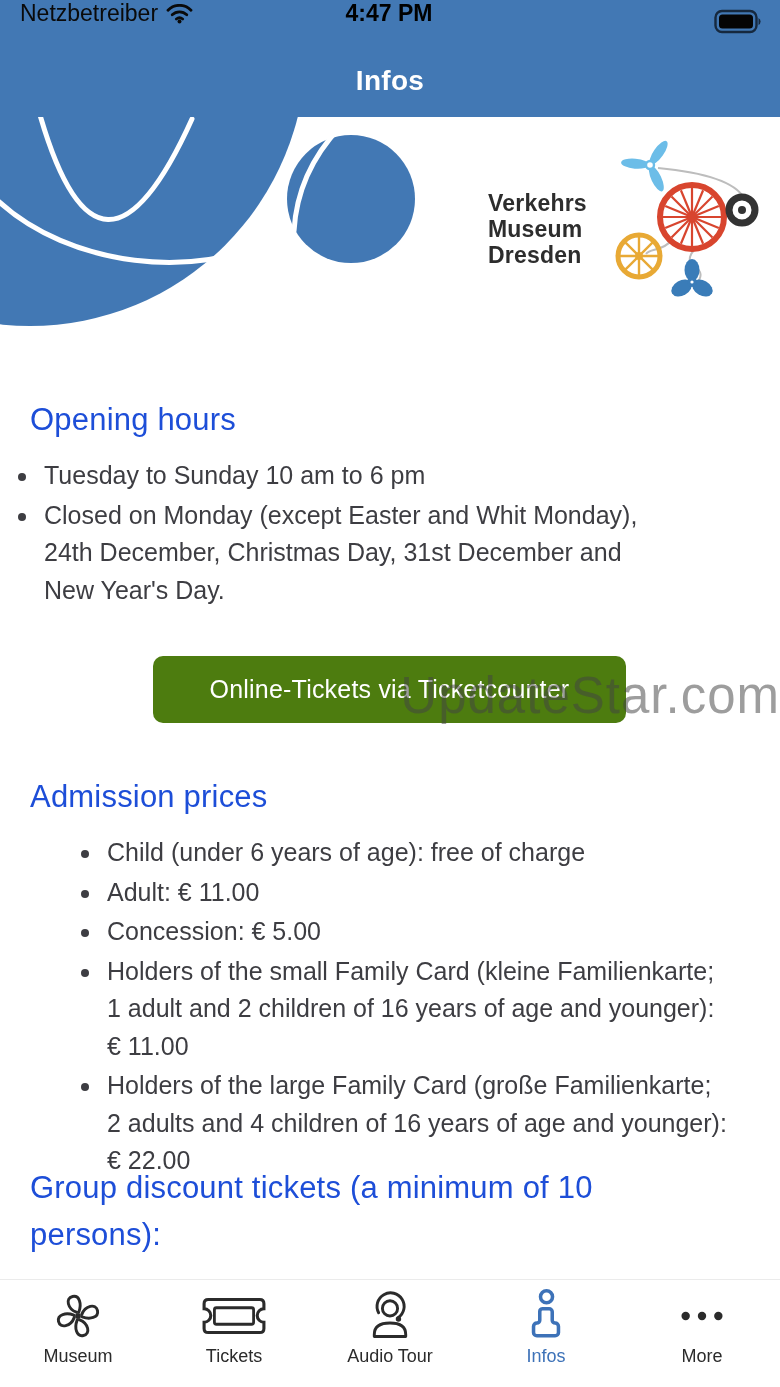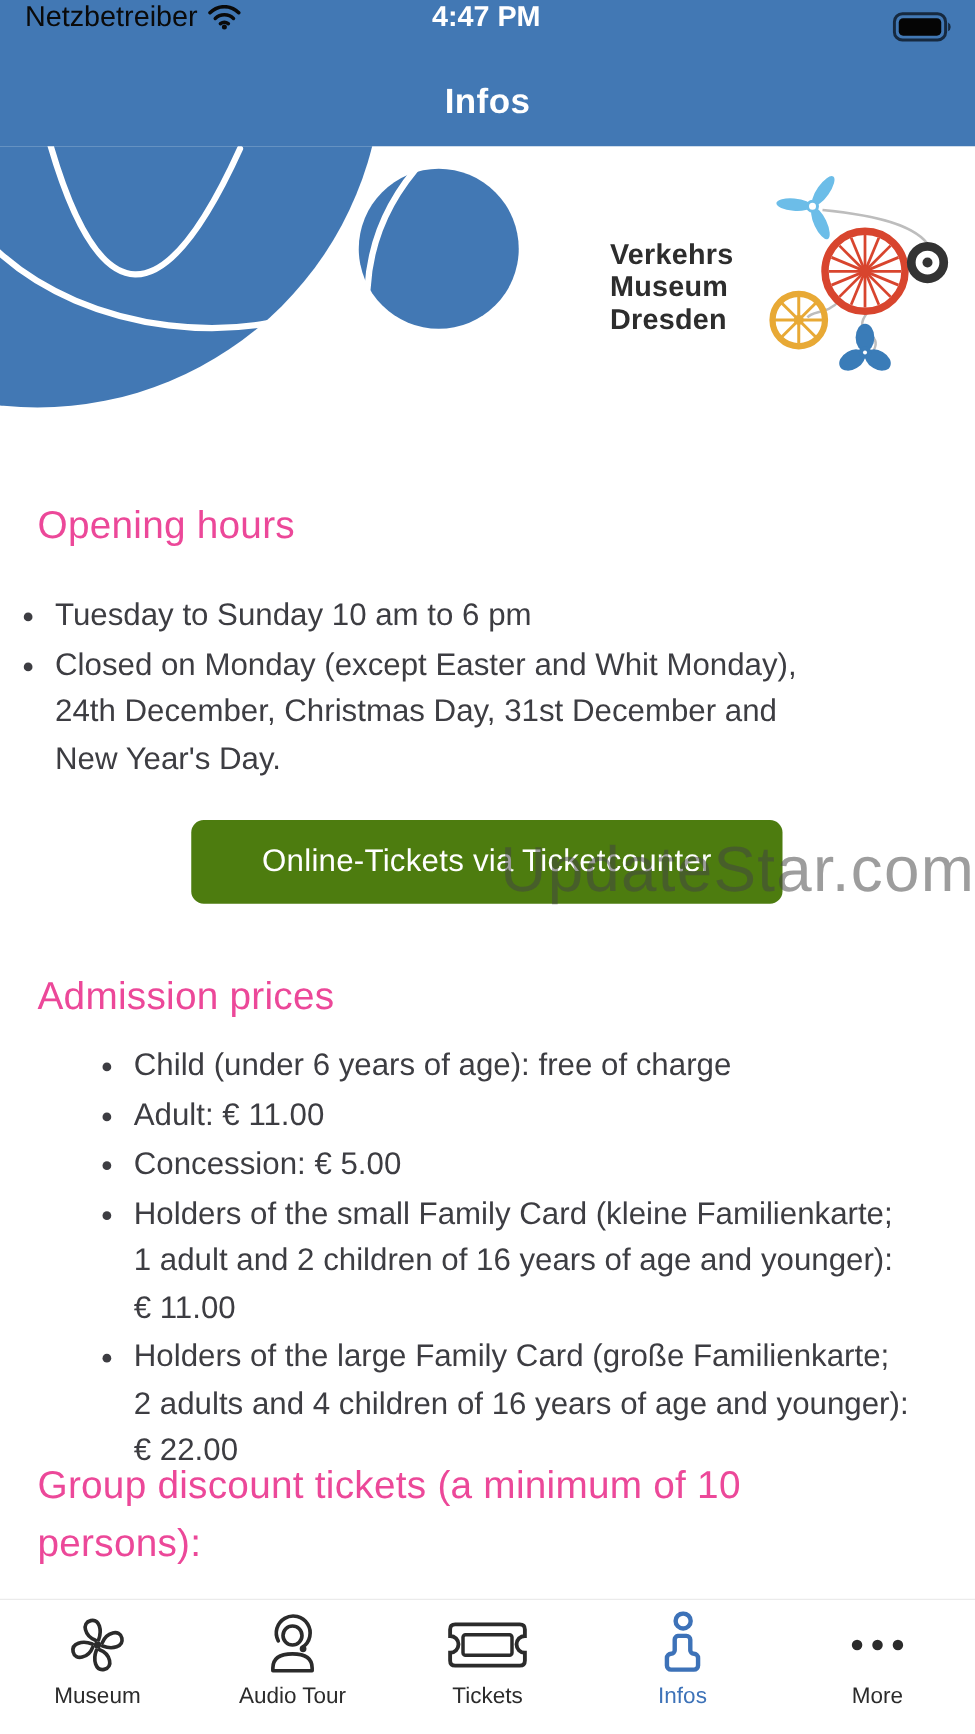--- a/index.html
+++ b/index.html
@@ -5,34 +5,34 @@
   html,body{margin:0;padding:0;background:#fff;}
   .screen{
     position:relative;width:780px;height:1387px;overflow:hidden;background:#fff;
     font-family:"Liberation Sans","DejaVu Sans",sans-serif;color:#3d3d42;
   }
   
   .top-blue{position:absolute;left:0;top:0;width:780px;height:117px;background:#4278b4;}
   .statusbar{position:absolute;left:0;top:0;width:780px;height:44px;display:flex;align-items:flex-start;}
   .sb-left{display:flex;align-items:center;gap:8px;margin-left:20px;}
   .sb-carrier{font-size:23px;font-weight:500;color:#0a0a0a;}
-  .sb-time{position:absolute;left:0;right:2px;text-align:center;font-size:23px;font-weight:700;color:#ffffff;}
+  .sb-time{position:absolute;left:0;right:2px;text-align:center;font-size:23px;font-weight:700;color:#000000;}
   .sb-batt{position:absolute;right:16px;top:9px;}
   .nav-title{position:absolute;left:0;top:44px;width:780px;height:73px;display:flex;align-items:center;justify-content:center;
     color:#fff;font-size:28px;font-weight:700;letter-spacing:.3px;}
   
   .hero{position:absolute;left:0;top:117px;width:780px;height:226px;}
   .logo-text{position:absolute;left:488px;top:190px;font-size:23px;line-height:26px;font-weight:700;color:#2d2d2d;letter-spacing:.2px;}
   .logo-icons{position:absolute;left:600px;top:122px;}
   
-  .h-section{position:absolute;left:30px;font-size:31px;font-weight:500;color:#ec4899;letter-spacing:.2px;}
+  .h-section{position:absolute;left:30px;font-size:31px;font-weight:500;color:#1d4ed8;letter-spacing:.2px;}
   .bullets{position:absolute;left:0;margin:0;padding:0 0 0 103px;list-style:disc outside;font-size:25px;line-height:37.5px;color:#3d3d42;}
   .bullets li{max-width:600px;margin:2px 0;padding-left:4px;}
   #opening-heading{top:402px;}
-  #opening-list{top:472px;padding-left:40px;}
+  #opening-list{top:455px;padding-left:40px;}
   .cta{position:absolute;left:153px;top:656px;width:473px;height:67px;background:#4d7c0f;border:none;border-radius:10px;
     color:#fff;font-family:inherit;font-size:25px;font-weight:500;letter-spacing:.2px;cursor:pointer;}
   .watermark{position:absolute;left:0;top:666px;width:780px;text-align:right;font-size:51px;font-weight:400;
     color:rgba(68,68,68,0.52);letter-spacing:1px;pointer-events:none;}
   #admission-heading{top:779px;}
   #admission-list{top:832px;}
   .bullets.admission li{max-width:620px;}
   #group-heading{top:1164px;max-width:680px;line-height:47px;}
   
   .tabbar{position:absolute;left:0;bottom:0;width:780px;height:107px;background:#fff;border-top:1px solid rgba(0,0,0,0.08);
@@ -176,42 +176,42 @@
             <path d="M22.5,20.5 C14.5,17.5 12,7.5 19,6 C25.5,4.7 27.5,13 24.8,20.2" transform="rotate(270 24 24)"></path>
           </g>
           <circle cx="24" cy="24" r="2.7" fill="#2b2b2b"></circle>
         </svg>
       </div>
       <div class="tlabel">Museum</div>
     </div>
 
     <div class="tab">
       <div class="ticon">
+        <svg width="66" height="46" viewBox="0 0 64 44">
+          <path d="M7,6 H57 Q61,6 61,10 v5 a6.5,6.5 0 0 0 0,13 v6 Q61,38 57,38 H7 Q3,38 3,34 v-6 a6.5,6.5 0 0 0 0,-13 v-5 Q3,6 7,6 Z" fill="none" stroke="#2b2b2b" stroke-width="3"></path>
+          <rect x="13" y="14" width="38" height="16" rx="2" fill="none" stroke="#2b2b2b" stroke-width="2.7"></rect>
+        </svg>
+      </div>
+      <div class="tlabel">Tickets</div>
+    </div>
+
+    <div class="tab">
+      <div class="ticon">
         <svg width="56" height="52" viewBox="0 0 48 48">
           <g fill="none" stroke="#2b2b2b" stroke-width="2.7" stroke-linecap="round" stroke-linejoin="round">
             <circle cx="24" cy="17" r="7"></circle>
             <path d="M13.5,21 A12.5,12.5 0 1 1 31.5,25.5"></path>
             <path d="M9.5,43 v-2 q0,-10.5 14.5,-10.5 q14.5,0 14.5,10.5 v2 z"></path>
           </g>
           <circle cx="31.8" cy="26.8" r="2.5" fill="#2b2b2b"></circle>
         </svg>
       </div>
       <div class="tlabel">Audio Tour</div>
     </div>
 
-    <div class="tab">
-      <div class="ticon">
-        <svg width="66" height="46" viewBox="0 0 64 44">
-          <path d="M7,6 H57 Q61,6 61,10 v5 a6.5,6.5 0 0 0 0,13 v6 Q61,38 57,38 H7 Q3,38 3,34 v-6 a6.5,6.5 0 0 0 0,-13 v-5 Q3,6 7,6 Z" fill="none" stroke="#2b2b2b" stroke-width="3"></path>
-          <rect x="13" y="14" width="38" height="16" rx="2" fill="none" stroke="#2b2b2b" stroke-width="2.7"></rect>
-        </svg>
-      </div>
-      <div class="tlabel">Tickets</div>
-    </div>
-
     <div class="tab active">
       <div class="ticon">
         <svg width="42" height="54" viewBox="0 0 40 52">
           <g fill="none" stroke="#3d72b8" stroke-width="3.4" stroke-linejoin="round">
             <circle cx="20.5" cy="7.5" r="5.8"></circle>
             <path d="M16.5,19 H23 a3,3 0 0 1 3,3 V30 a2.8,2.8 0 0 0 2.8,2.8 a3.2,3.2 0 0 1 3.2,3.2 v5.8 a3.2,3.2 0 0 1 -3.2,3.2 H11.2 a3.2,3.2 0 0 1 -3.2,-3.2 V36 a3.2,3.2 0 0 1 3.2,-3.2 A2.8,2.8 0 0 0 14,30 V21.8 a2.8,2.8 0 0 1 2.5,-2.8 Z"></path>
           </g>
         </svg>
       </div>
       <div class="tlabel">Infos</div>

